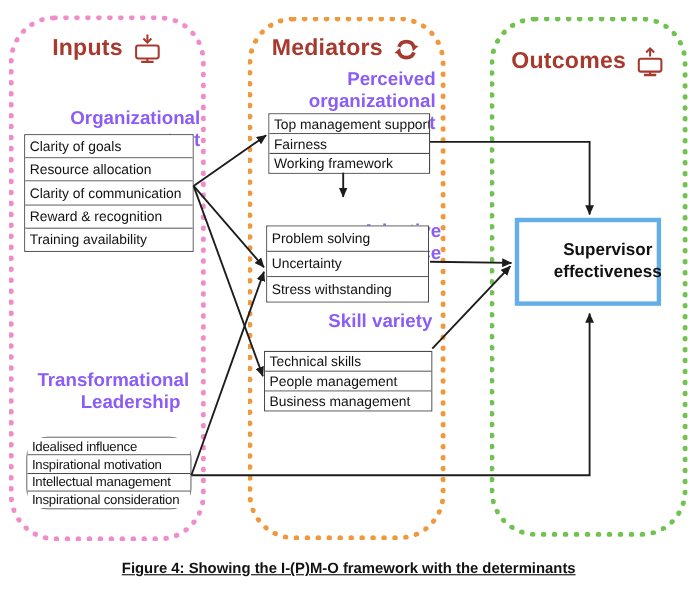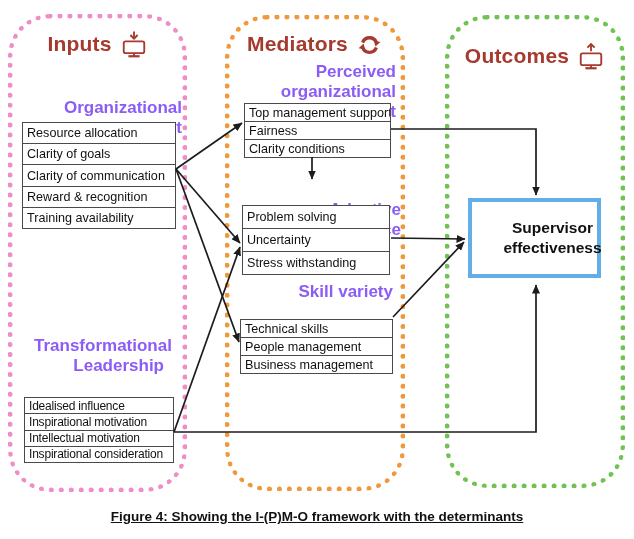--- a/index.html
+++ b/index.html
@@ -96,42 +96,42 @@
         <line x1="7.2" y1="22.5" x2="16.8" y2="22.5" stroke-width="1.9"></line>
         <line x1="12" y1="8" x2="12" y2="1.8"></line>
         <polyline points="8.9,4.9 12,1.7 15.1,4.9"></polyline>
       </svg>
     </span>
   </div>
 
   <div class="grp-label" style="left:12px;top:98px;width:170px;">Organizational context</div>
 
   <div class="tbl" style="left:22px;top:122px;width:154px;height:107px;">
+    <div class="row">Clarity of goals</div>
     <div class="row">Resource allocation</div>
-    <div class="row">Clarity of goals</div>
     <div class="row">Clarity of communication</div>
     <div class="row">Reward &amp; recognition</div>
     <div class="row">Training availability</div>
   </div>
 
   <div class="grp-label" style="left:34px;top:336px;width:130px;">Transformational Leadership</div>
 
-  <div class="tbl tl-tbl" style="left:24px;top:397px;width:150px;height:66px;">
+  <div class="tbl tl-tbl" style="left:24px;top:397px;width:150px;height:66px;border-radius:19px;">
     <div class="row">Idealised influence</div>
     <div class="row">Inspirational motivation</div>
-    <div class="row">Intellectual motivation</div>
+    <div class="row">Intellectual management</div>
     <div class="row">Inspirational consideration</div>
   </div>
 
   <div class="grp-label" style="left:232px;top:62px;width:164px;">Perceived organizational support</div>
 
   <div class="tbl" style="left:244px;top:103px;width:147px;height:55px;">
     <div class="row">Top management support</div>
     <div class="row">Fairness</div>
-    <div class="row">Clarity conditions</div>
+    <div class="row">Working framework</div>
   </div>
 
   <div class="grp-label" style="left:227px;top:200px;width:174px;">Adaptive performance</div>
 
   <div class="tbl" style="left:242px;top:205px;width:148px;height:70px;">
     <div class="row">Problem solving</div>
     <div class="row">Uncertainty</div>
     <div class="row">Stress withstanding</div>
   </div>
 

